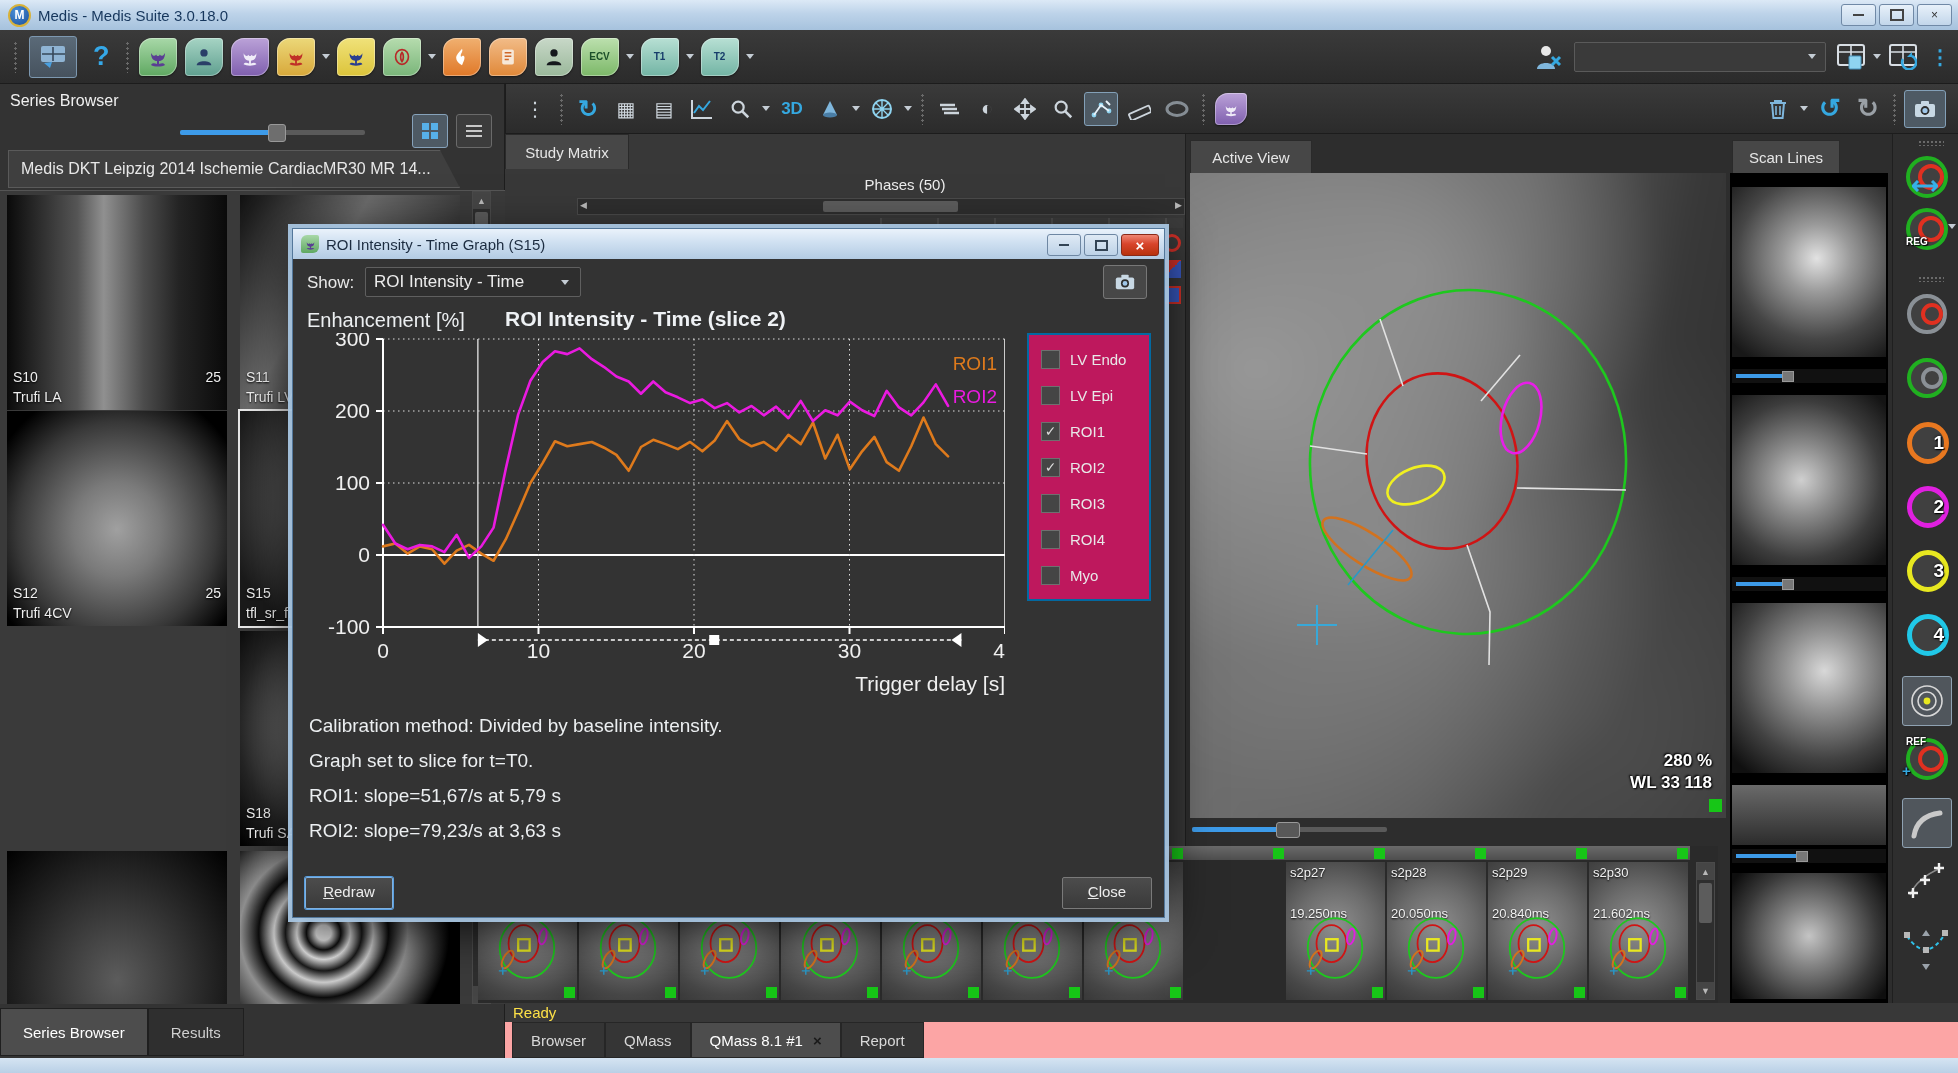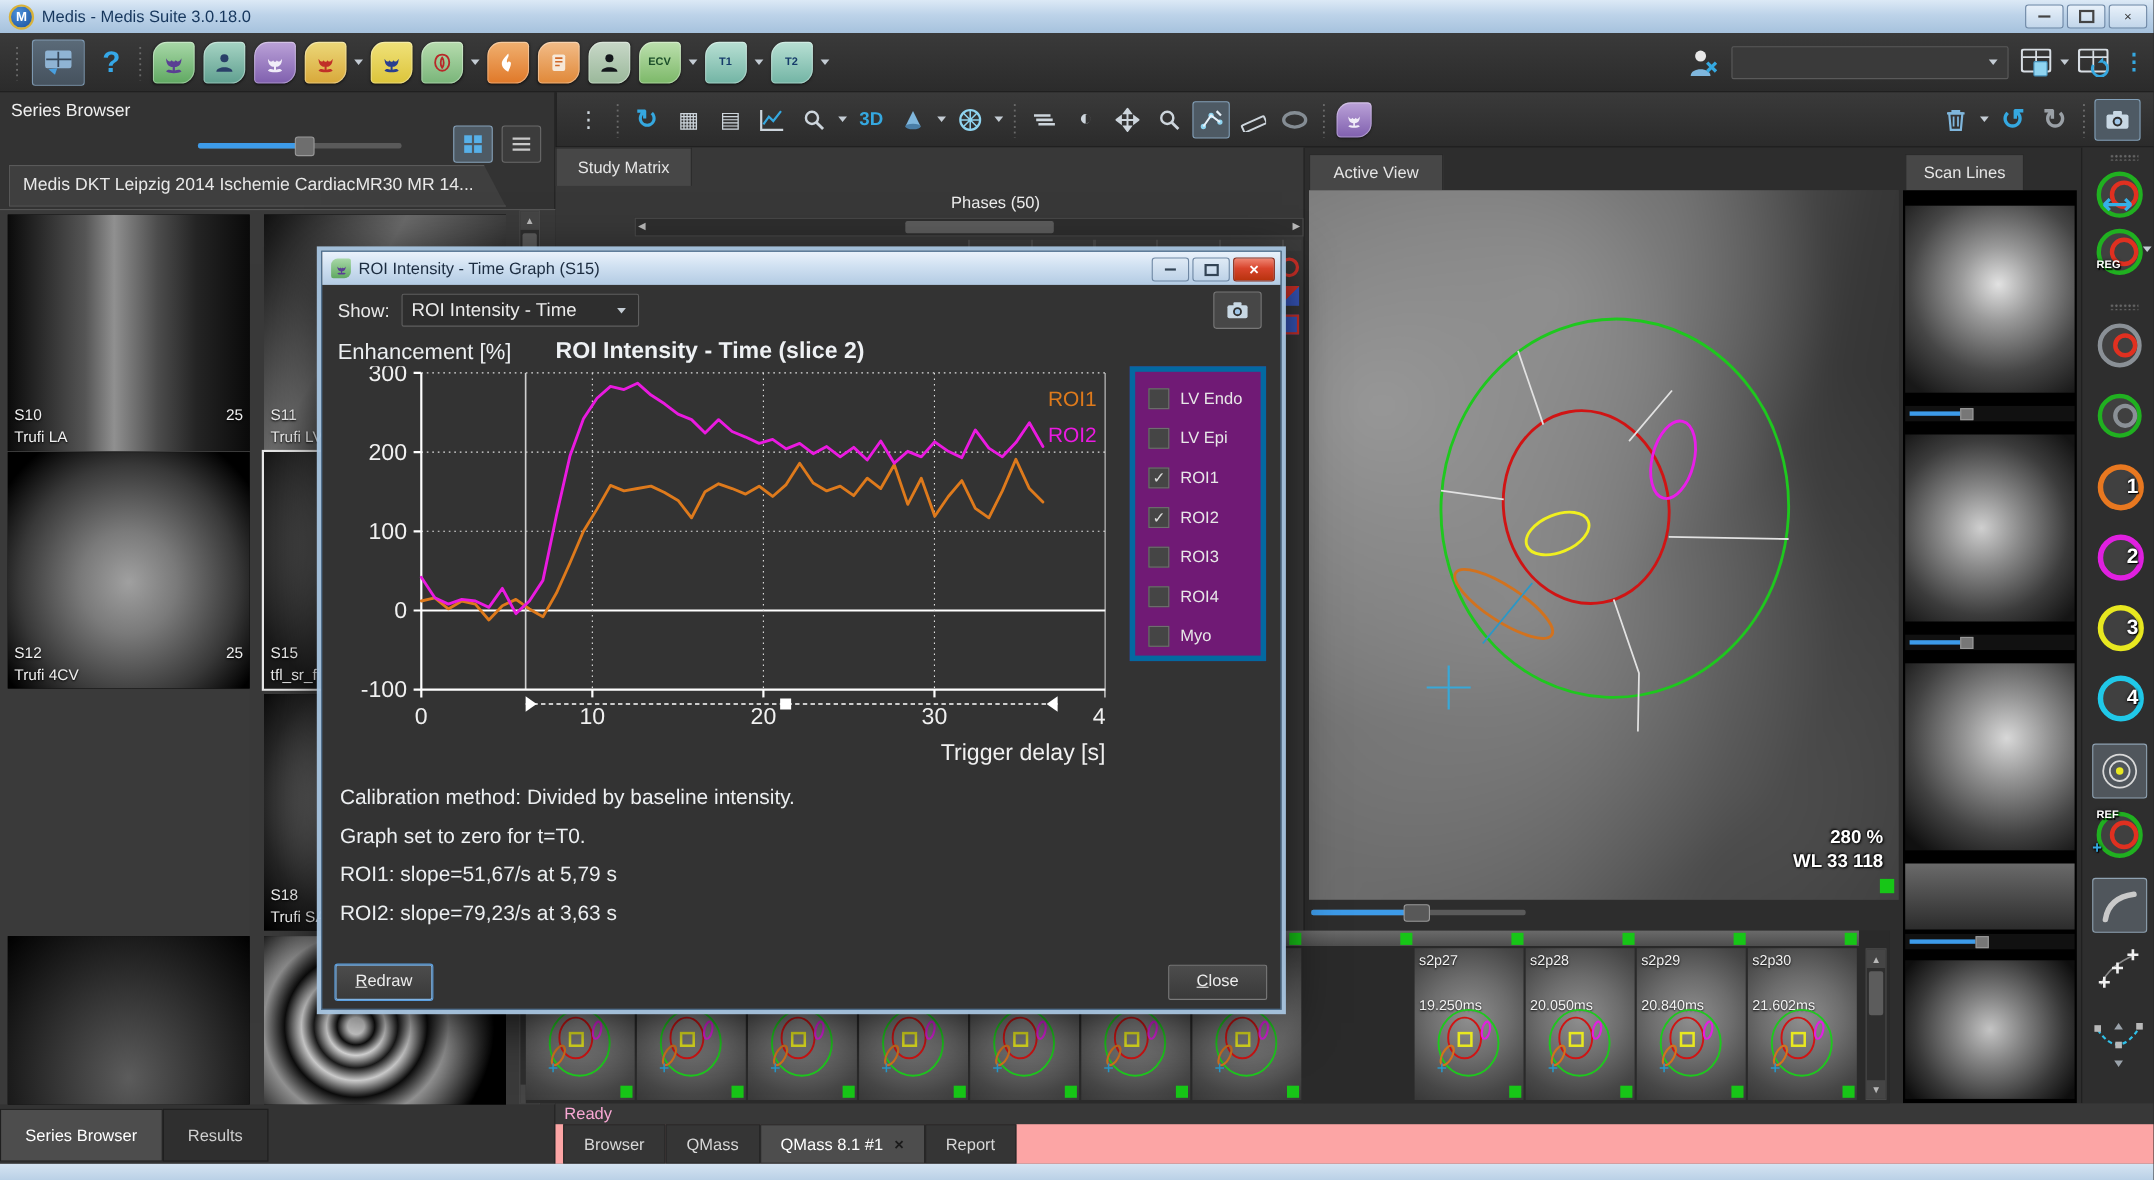--- a/index.html
+++ b/index.html
@@ -49,21 +49,21 @@
   .sb-th{position:absolute;left:2px;width:13px;background:#5c5c5c;border-radius:2px}
   
   .dialog{left:292px;top:228px;width:871px;height:688px;background:#333;z-index:40;
           border:1px solid #53779a;box-shadow:0 0 0 4px rgba(168,197,224,.95),0 12px 44px rgba(0,0,0,.75)}
   .dlg-tb{position:absolute;left:0;top:0;width:100%;height:30px;background:linear-gradient(#eaf2fb,#cfe0f1 45%,#b3cbe3);
           display:flex;align-items:center;padding-left:8px;box-sizing:border-box;color:#1c2c40;font-size:15px}
   .dlg-btn{width:32px;height:20px;border:1px solid #6e87a3;border-radius:3px;margin-left:3px;background:linear-gradient(#dfeaf5,#bdd2e7);
            display:flex;align-items:center;justify-content:center;color:#333}
   .dlg-close{background:linear-gradient(#ef8673,#d8442c 45%,#b8330e);color:#fff;font-weight:700;border-color:#8a2a18;width:36px}
   .drop{background:#2e2e2e;border:1px solid #5f5f5f;border-radius:2px;color:#ececec;font-size:17px;display:flex;align-items:center;justify-content:space-between;padding:0 8px;box-sizing:border-box}
-  .chkpanel{border:5px solid #0369a1;background:#701a75}
+  .chkpanel{border:2px solid #0369a1;background:#be185d}
   .chkrow{display:flex;align-items:center;height:36px;padding-left:12px}
   .box{width:17px;height:17px;background:#454545;border:1px solid #6f6f6f;margin-right:10px;display:flex;align-items:center;justify-content:center;color:#dcdcdc;font-size:14px}
   .chkrow.checked .box::after{content:"\2713"}
   .chklab{font-size:15px;color:#e8e8e8}
   .pbtn{background:linear-gradient(#4c4c4c,#3a3a3a);border:1px solid #7a7a7a;border-radius:2px;color:#ececec;font-size:15px;
         display:inline-block;text-align:center;line-height:28px}
   .pbtn::first-letter{text-decoration:underline}
   .pbtn.focus{box-shadow:0 0 0 1px #5a9fe0;border-color:#7fb2e2}
   .lg1{color:#de7a1c;font-size:19px;font-weight:400;text-align:right}
   .lg2{color:#ea1ae0;font-size:19px;text-align:right}
@@ -647,21 +647,21 @@
         <path d="M6 16 Q25 44 44 14" fill="none" stroke="#30c0e8" stroke-width="2" stroke-dasharray="4 3"></path>
         <rect x="3" y="12" width="6" height="6" fill="#b8b8b8"></rect>
           <rect x="41" y="10" width="6" height="6" fill="#b8b8b8"></rect>
           <rect x="22" y="27" width="6" height="6" fill="#b8b8b8"></rect>
         <path d="M25 10 l-4 6 h8z M25 50 l-4 -6 h8z" fill="#9aa2aa"></path>
       </svg>
     </div>
   </div>
 
   <div class="abs" style="left:505px;top:1003px;width:1453px;height:19px;background:#383838">
-    <span style="position:absolute;left:8px;top:1px;font-size:15px;color:#f9a8d4">Ready</span>
+    <span style="position:absolute;left:8px;top:1px;font-size:15px;color:#fde047">Ready</span>
   </div>
   <div class="abs flex" style="left:505px;top:1022px;width:1453px;height:36px;background:#fca5a5">
     <div class="btab" style="margin-left:7px">Browser</div>
     <div class="btab">QMass</div>
     <div class="btab active">
       <span>QMass 8.1 #1</span>
       <span style="margin-left:10px;color:#1a1a1a;font-weight:700">×</span>
     </div>
     <div class="btab">Report</div>
   </div>
@@ -769,21 +769,21 @@
           <div class="box"></div>
           <span class="chklab">ROI4</span>
         </div>
       <div class="chkrow">
           <div class="box"></div>
           <span class="chklab">Myo</span>
         </div>
     </div>
 
     <span class="infoline" style="top:486px">Calibration method: Divided by baseline intensity.</span>
-    <span class="infoline" style="top:521px">Graph set to zero for t=T0.</span>
+    <span class="infoline" style="top:521px">Graph set to slice for t=T0.</span>
     <span class="infoline" style="top:556px">ROI1: slope=51,67/s at 5,79 s</span>
     <span class="infoline" style="top:591px">ROI2: slope=79,23/s at 3,63 s</span>
 
     <div class="abs pbtn focus" style="left:12px;top:648px;width:86px;height:30px">Redraw</div>
     <div class="abs pbtn" style="left:769px;top:648px;width:88px;height:30px">Close</div>
   </div>
 
 </div>
 
 </body></html>

